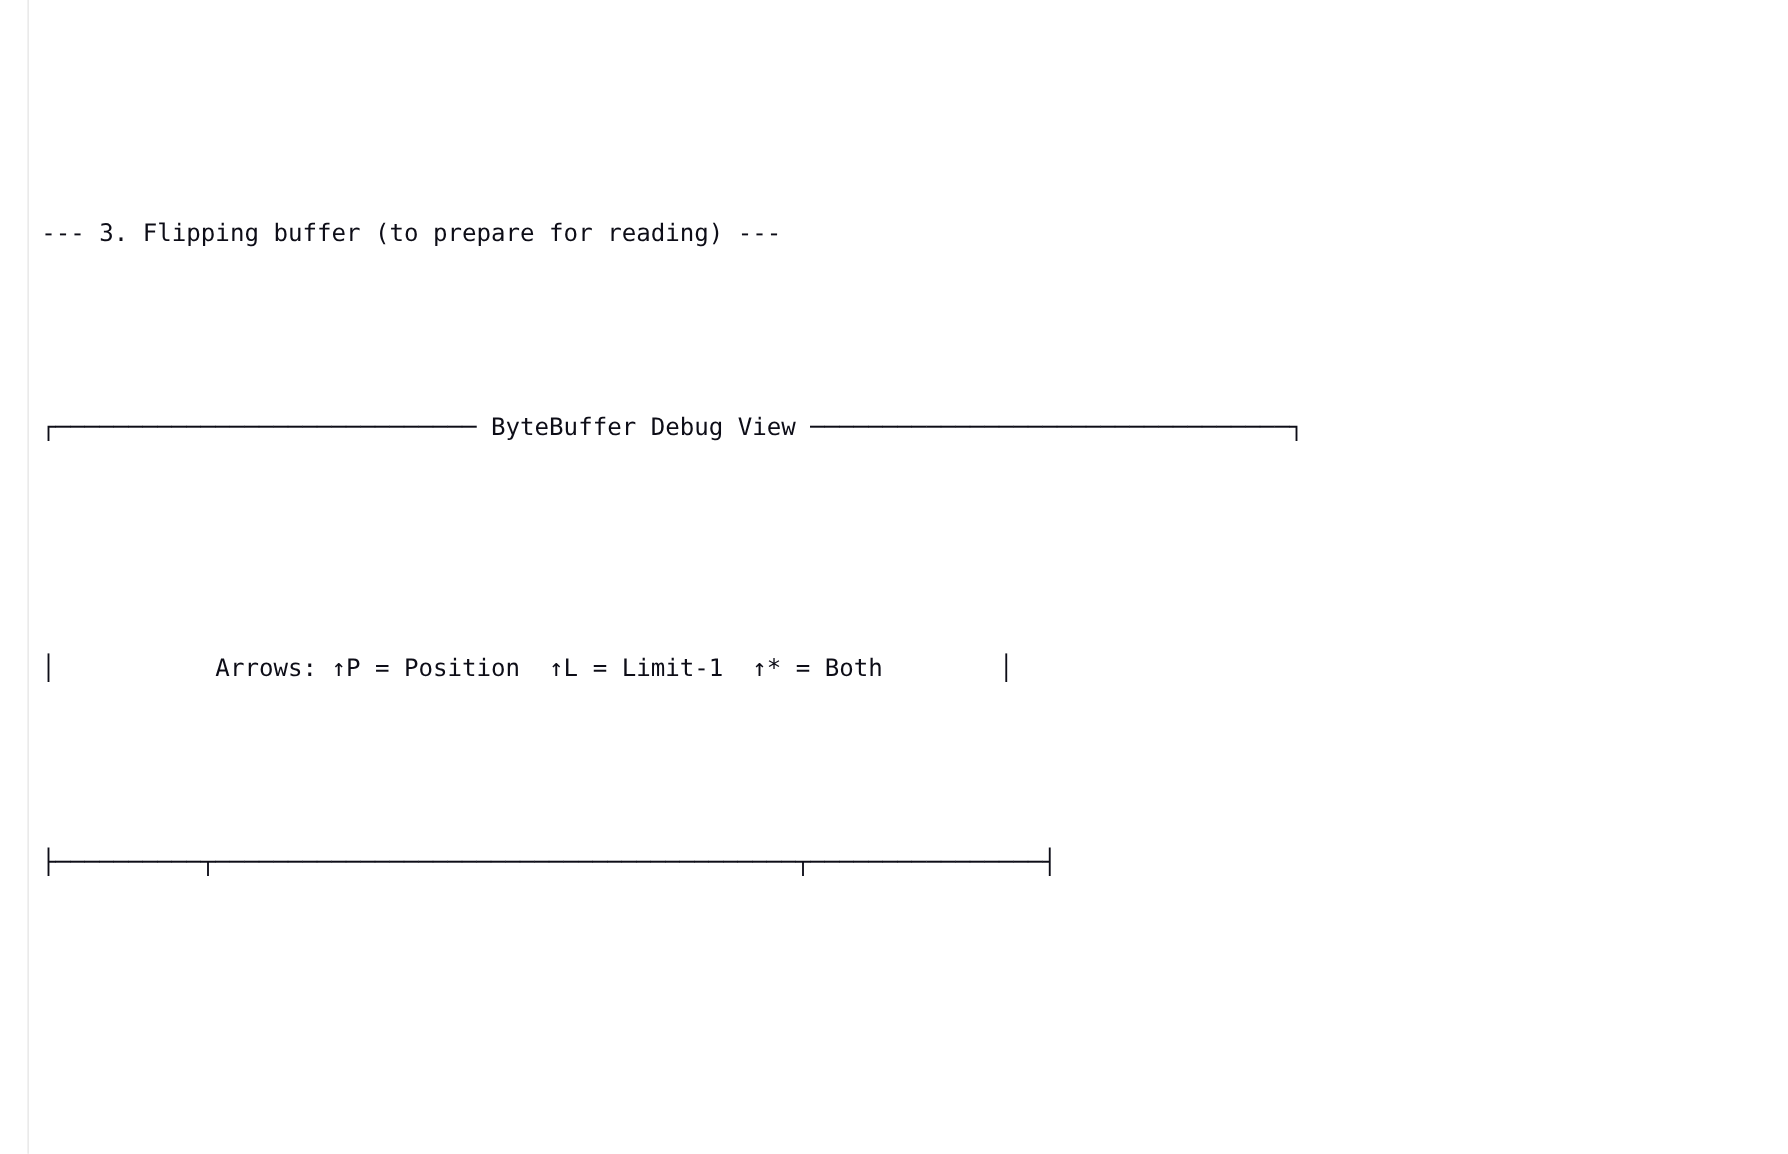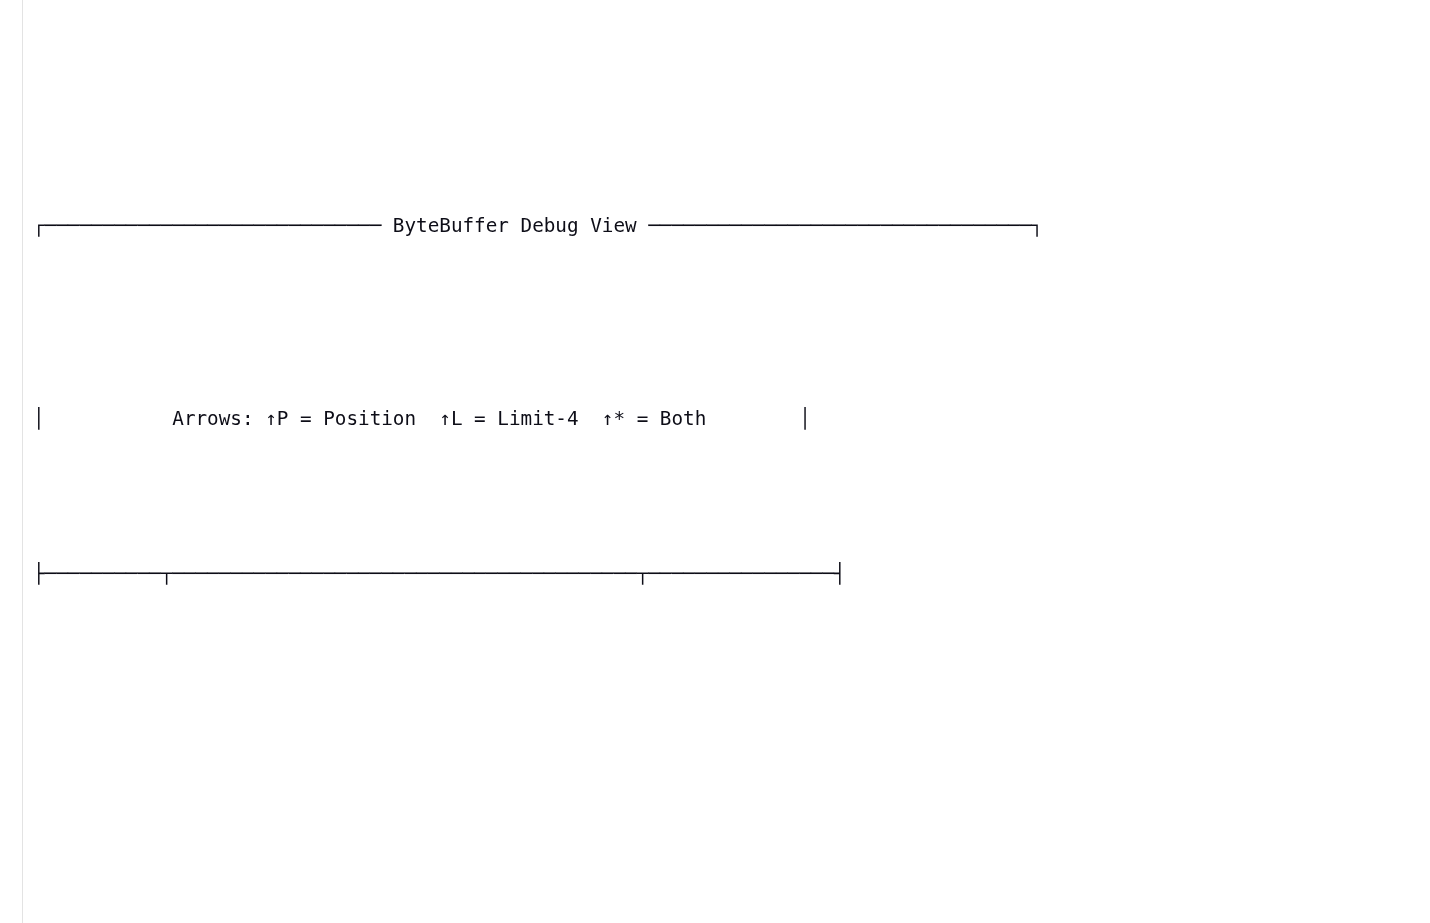--- a/index.html
+++ b/index.html
@@ -40,25 +40,26 @@
   .boxline { color: #0d0d17; }
 </style>
 </head>
 <body>
 
 <div id="gutter"></div>
 
 <div id="console">
 
   
+  <div class="line section-header">--- 3. Flipping buffer (to prepare for reading) ---</div>
 
   <div class="line boxline">┌───────────────────────────── ByteBuffer Debug View ─────────────────────────────────┐</div>
 
 
-  <div class="line">│           Arrows: ↑P = Position  ↑L = Limit-4  ↑* = Both        │</div>
+  <div class="line">│           Arrows: ↑P = Position  ↑L = Limit-1  ↑* = Both        │</div>
 
   <div class="line boxline">├──────────┬────────────────────────────────────────┬────────────────┤</div>
 
   
 
   
 
   
 
   

